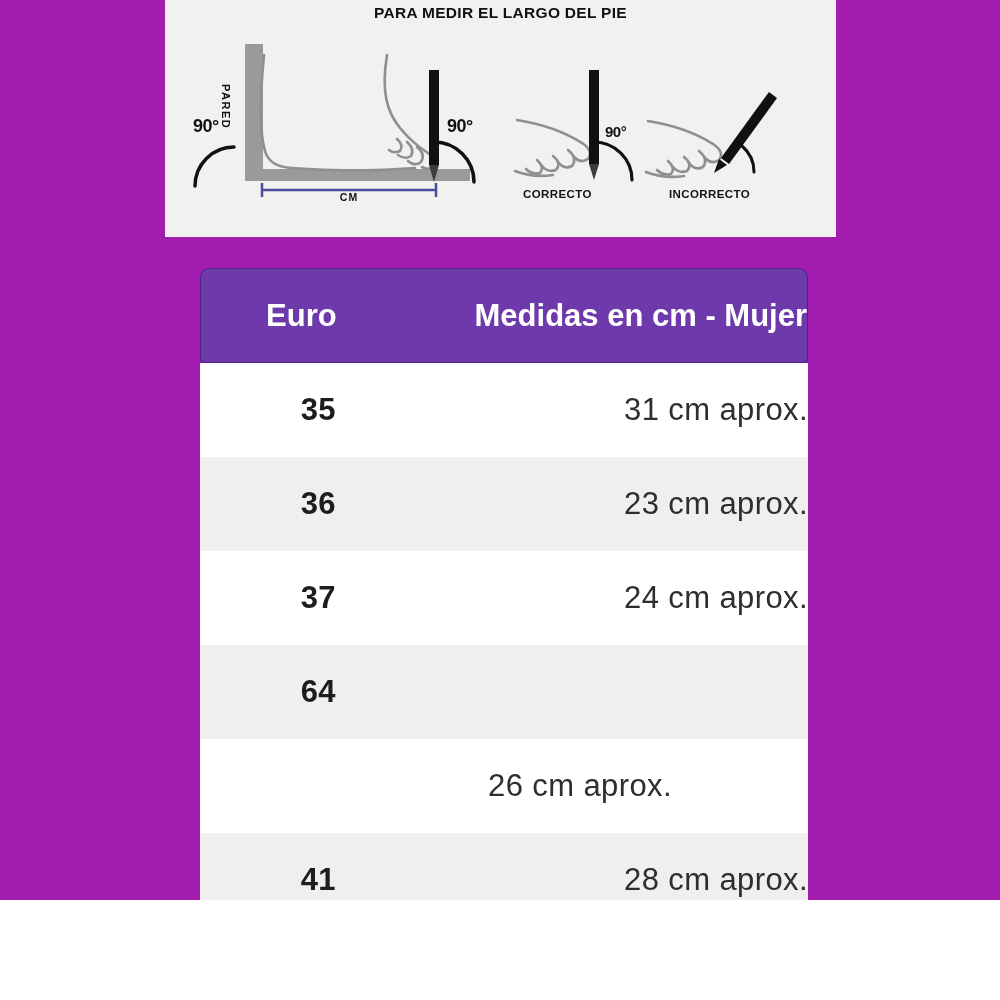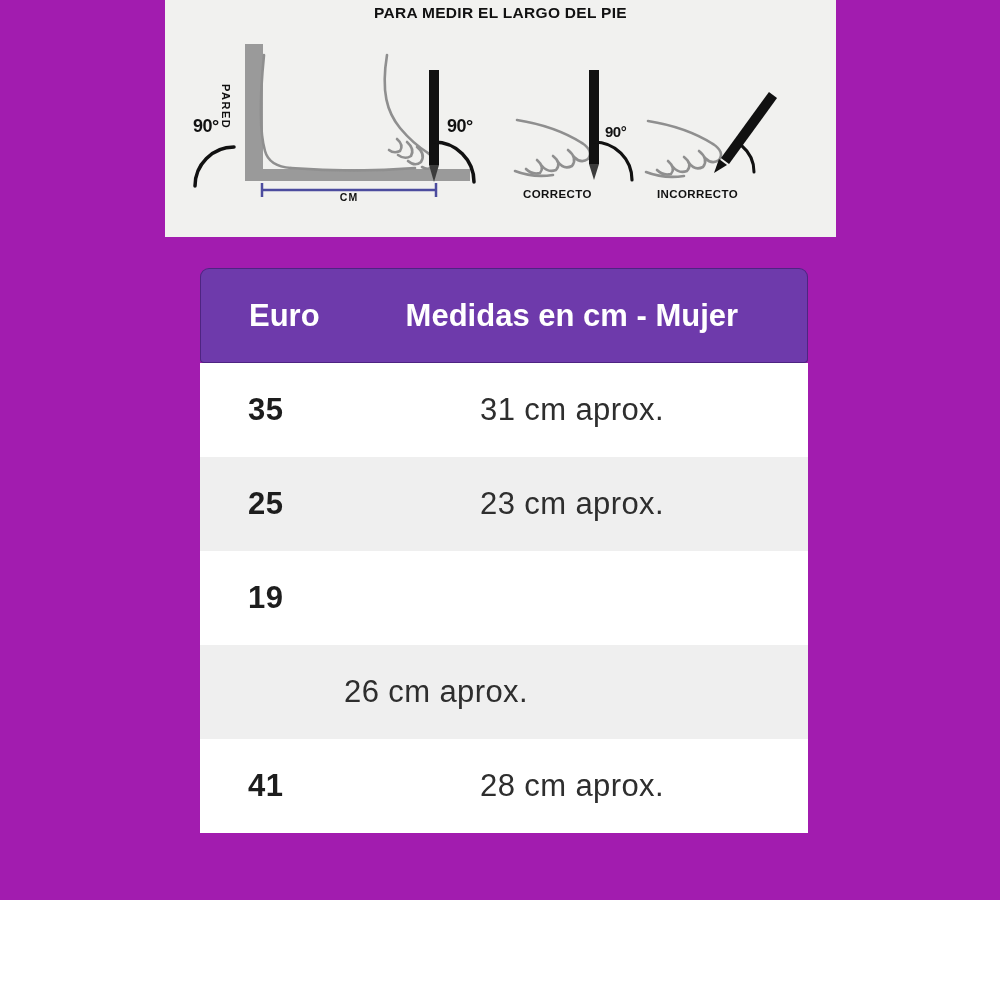--- a/index.html
+++ b/index.html
@@ -24,31 +24,31 @@
   .lbl{position:absolute;color:var(--ink);font-weight:bold;white-space:nowrap;}
   .lbl-pared{left:55px;top:84px;height:68px;writing-mode:vertical-rl;
     font-size:11px;letter-spacing:1.5px;}
   .lbl-90{font-size:18px;letter-spacing:-.5px;}
   .lbl-90-left{left:28px;top:116px;}
   .lbl-90-right{left:282px;top:116px;}
   .lbl-90-correct{left:440px;top:123px;font-size:15px;}
   .lbl-cm{left:159px;top:191px;width:50px;text-align:center;font-size:10.5px;letter-spacing:1px;color:var(--ink);}
   .lbl-caption{top:188px;font-size:11.5px;letter-spacing:.4px;}
   .lbl-correcto{left:358px;width:130px;}
-  .lbl-incorrecto{left:492px;width:130px;}
+  .lbl-incorrecto{left:504px;width:130px;}
 
   
   .size-table{position:absolute;left:200px;top:268px;width:608px;}
   .thead{display:flex;height:95px;background:var(--header-bg);color:var(--header-text);
     border-radius:9px 9px 4px 4px;border:1px solid rgba(40,10,80,.45);align-items:center;}
   .th{font-weight:bold;font-size:31px;text-align:center;}
   .tbody .tr{display:flex;height:94px;align-items:center;background:#ffffff;}
   .tbody .tr:nth-child(even){background:var(--row-alt-bg);}
-  .c1{width:136px;text-align:left;padding-left:48px;}
-  .c2{width:472px;text-align:center;}
+  .c1{width:136px;text-align:right;padding-left:48px;}
+  .c2{width:472px;text-align:right;}
   .td{font-size:31px;color:var(--cell-text);letter-spacing:.4px;}
   .td.c1{font-weight:bold;color:#1d1d1d;}
 </style>
 </head>
 <body>
 
 <div class="canvas">
 
   <div class="diagram">
     <svg width="671" height="237" viewBox="0 0 671 237">
@@ -123,25 +123,29 @@
     <div class="thead">
       <div class="th c1">Euro</div>
       <div class="th c2">Medidas en cm - Mujer</div>
     </div>
     <div class="tbody">
       <div class="tr">
         <div class="td c1">35</div>
         <div class="td c2">31 cm aprox.</div>
       </div>
       <div class="tr">
-        <div class="td c1">25</div>
+        <div class="td c1">36</div>
         <div class="td c2">23 cm aprox.</div>
       </div>
       <div class="tr">
-        <div class="td c1">19</div>
+        <div class="td c1">37</div>
+        <div class="td c2">24 cm aprox.</div>
+      </div>
+      <div class="tr">
+        <div class="td c1">64</div>
       </div>
       <div class="tr">
         <div class="td c2">26 cm aprox.</div>
       </div>
       <div class="tr">
         <div class="td c1">41</div>
         <div class="td c2">28 cm aprox.</div>
       </div>
     </div>
   </div>

